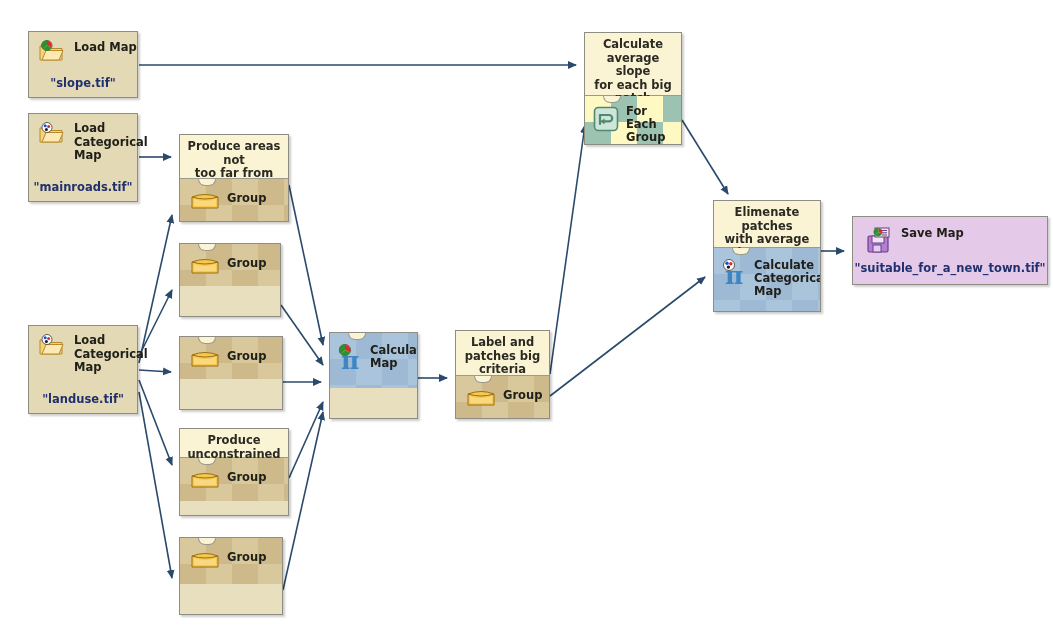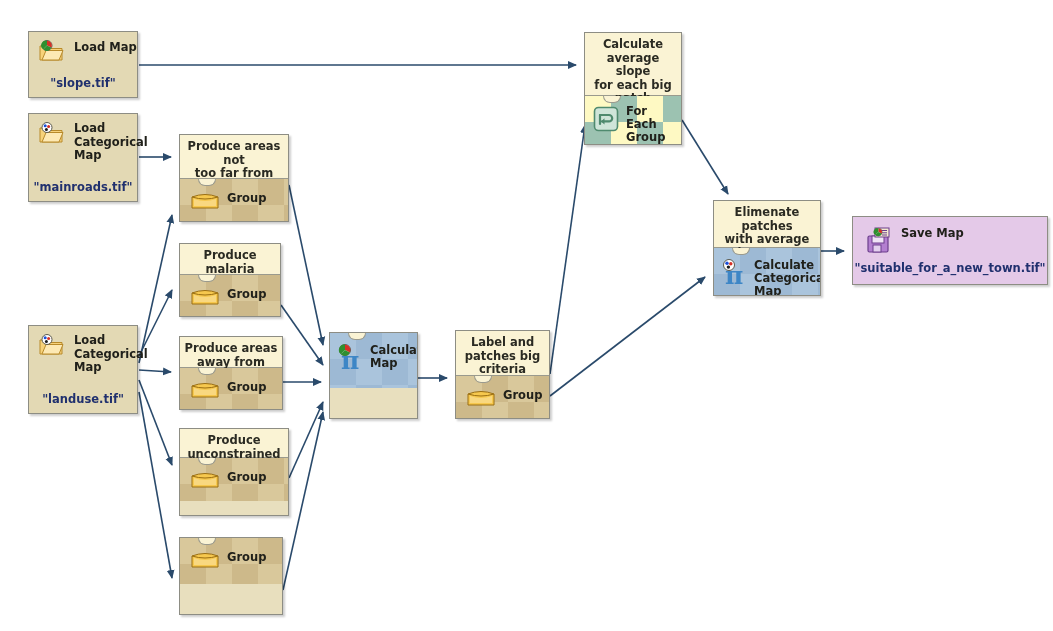--- a/index.html
+++ b/index.html
@@ -193,46 +193,38 @@
           <path d="M2,8 Q15,3 28,8 L28,19 L2,19 Z" fill="#f6c84e" stroke="#9a6e12" stroke-width="1"></path>
           <path d="M2,8 Q15,12 28,8" fill="none" stroke="#9a6e12" stroke-width="1"></path>
           <path d="M4,10 Q15,14 26,10 L26,17 L4,17 Z" fill="#fadd92" opacity="0.75"></path>
         </svg>
       </span>
       <span class="lbl" style="position:absolute;left:47px;top:13px;">Group</span>
     </div>
   </div>
 
   <div class="node" style="left:179px;top:243px;width:102px;height:74px;">
-    <div class="hdr" style="height:31px;">
-      <span>Produce malaria</span><br>
-      <span>free zone</span>
-    </div>
     <div class="body" style="height:42px;background:#d9c89b;">
       <div class="checker" style="background-image:
              linear-gradient(45deg,#cdb98a 25%,transparent 25%,transparent 75%,#cdb98a 75%),
              linear-gradient(45deg,#cdb98a 25%,transparent 25%,transparent 75%,#cdb98a 75%);
              background-size:52px 52px;background-position:0 0,26px 26px;"></div>
       <div class="notch"></div>
       <span class="ico" style="left:10px;top:10px;">
         <svg class="gi" width="30" height="22" viewBox="0 0 30 22">
           <path d="M2,8 Q15,3 28,8 L28,19 L2,19 Z" fill="#f6c84e" stroke="#9a6e12" stroke-width="1"></path>
           <path d="M2,8 Q15,12 28,8" fill="none" stroke="#9a6e12" stroke-width="1"></path>
           <path d="M4,10 Q15,14 26,10 L26,17 L4,17 Z" fill="#fadd92" opacity="0.75"></path>
         </svg>
       </span>
       <span class="lbl" style="position:absolute;left:47px;top:13px;">Group</span>
     </div>
   </div>
 
   <div class="node" style="left:179px;top:336px;width:104px;height:74px;">
-    <div class="hdr" style="height:31px;">
-      <span>Produce areas</span><br>
-      <span>away from town</span>
-    </div>
     <div class="body" style="height:42px;background:#d9c89b;">
       <div class="checker" style="background-image:
              linear-gradient(45deg,#cdb98a 25%,transparent 25%,transparent 75%,#cdb98a 75%),
              linear-gradient(45deg,#cdb98a 25%,transparent 25%,transparent 75%,#cdb98a 75%);
              background-size:52px 52px;background-position:0 0,26px 26px;"></div>
       <div class="notch"></div>
       <span class="ico" style="left:10px;top:10px;">
         <svg class="gi" width="30" height="22" viewBox="0 0 30 22">
           <path d="M2,8 Q15,3 28,8 L28,19 L2,19 Z" fill="#f6c84e" stroke="#9a6e12" stroke-width="1"></path>
           <path d="M2,8 Q15,12 28,8" fill="none" stroke="#9a6e12" stroke-width="1"></path>
@@ -347,21 +339,21 @@
           <path d="M7,9 L16,9 A3.2,3.2 0 0 1 16,15.4 L9,15.4" fill="none" stroke="#4f8a6e" stroke-width="2.2" stroke-linecap="round"></path>
           <path d="M11.5,12.2 L8,15.4 L11.5,18.6 Z" fill="#4f8a6e"></path>
           <path d="M7,9 L7,18" fill="none" stroke="#4f8a6e" stroke-width="2.2" stroke-linecap="round"></path>
         </svg>
       </span>
       <span class="lbl" style="position:absolute;left:41px;top:9px;"><span>For Each</span><br>
         <span>Group</span></span>
     </div>
   </div>
 
-  <div class="node" style="left:713px;top:200px;width:108px;height:96px;">
+  <div class="node" style="left:713px;top:200px;width:108px;height:112px;">
     <div class="hdr" style="height:47px;">
       <span>Elimenate patches</span><br>
       <span>with average</span><br>
       <span>slope &gt; 0.5</span>
     </div>
     <div class="body" style="height:64px;background:#aac4dc;">
       <div class="checker" style="background-image:
              linear-gradient(45deg,#9db9d4 25%,transparent 25%,transparent 75%,#9db9d4 75%),
              linear-gradient(45deg,#9db9d4 25%,transparent 25%,transparent 75%,#9db9d4 75%);
              background-size:52px 52px;background-position:0 0,26px 26px;"></div>

